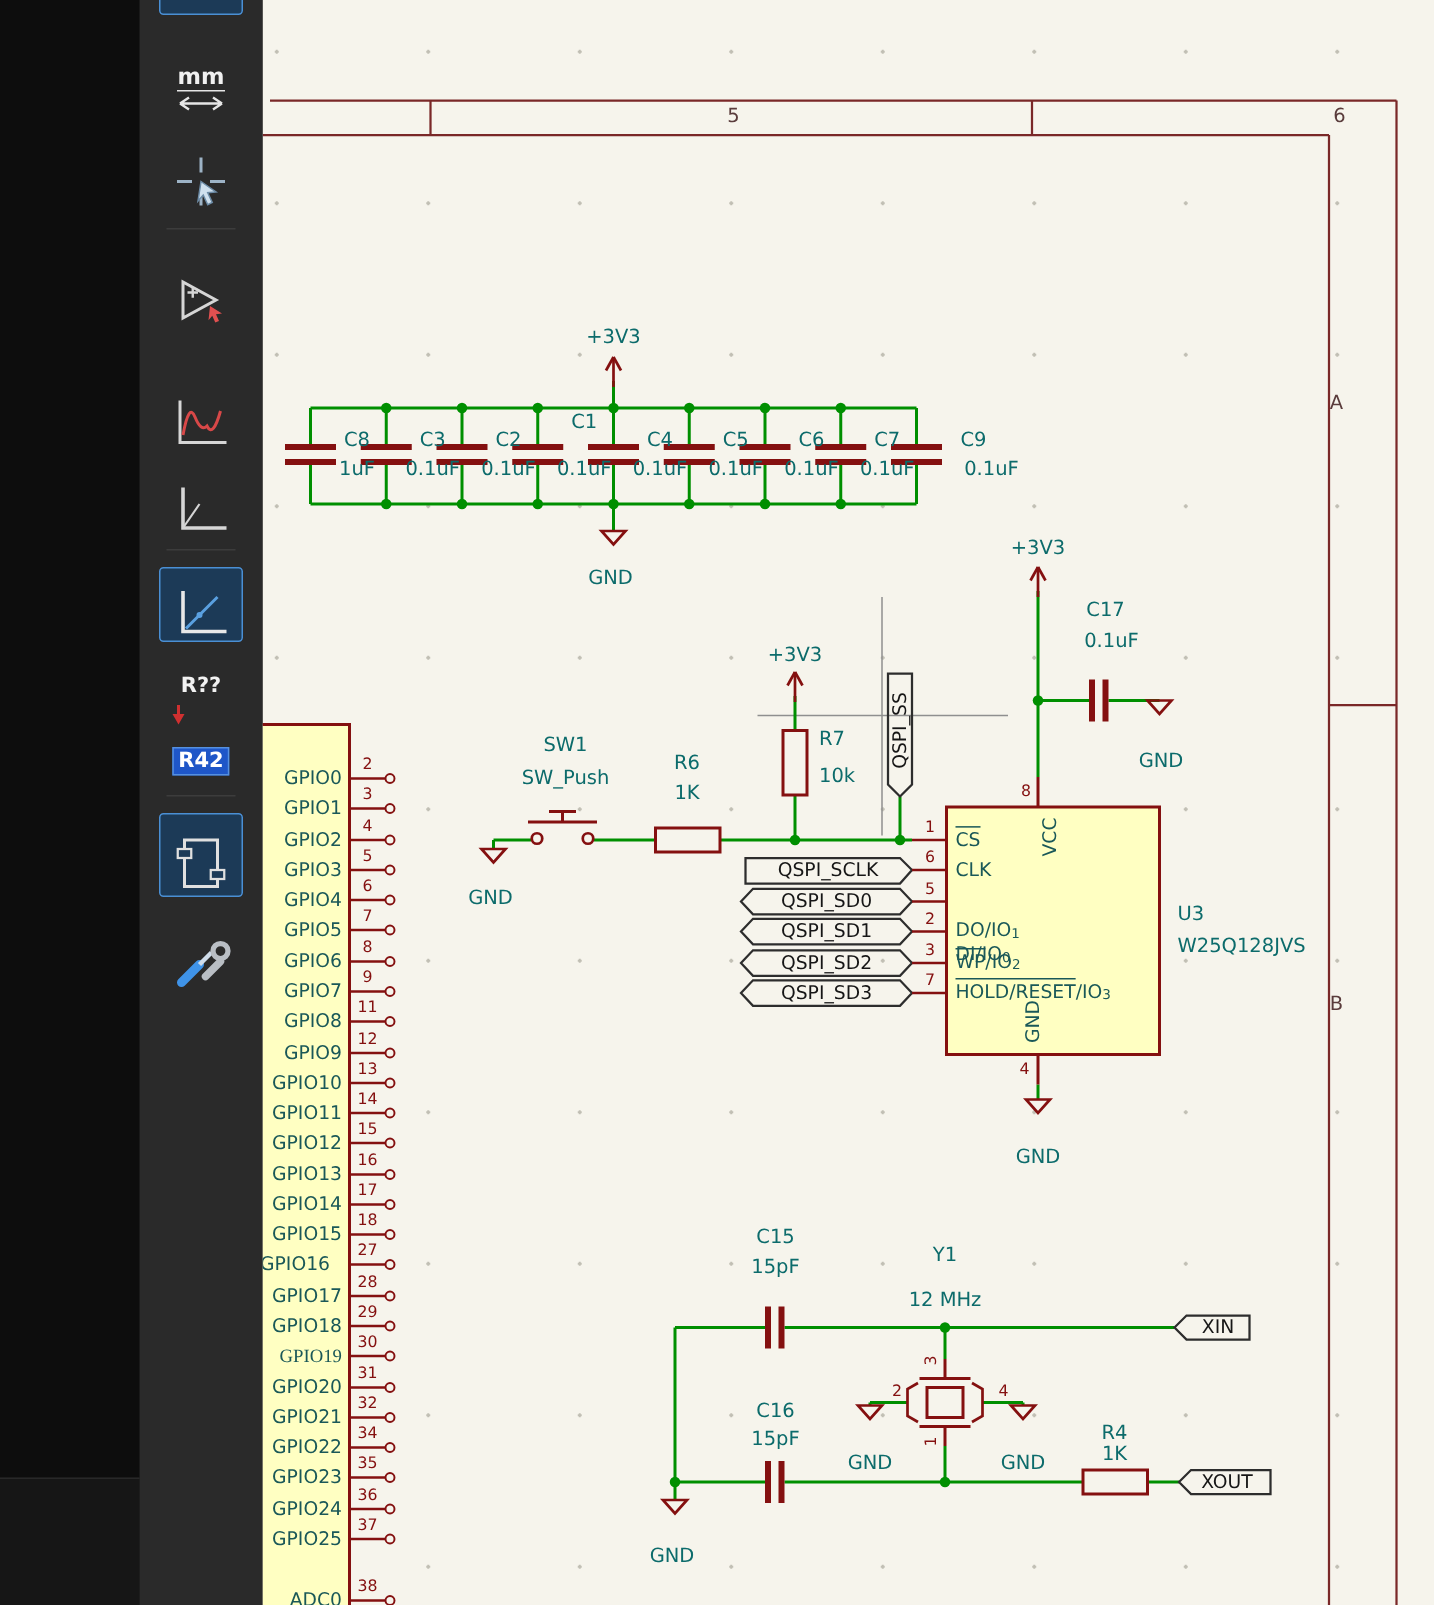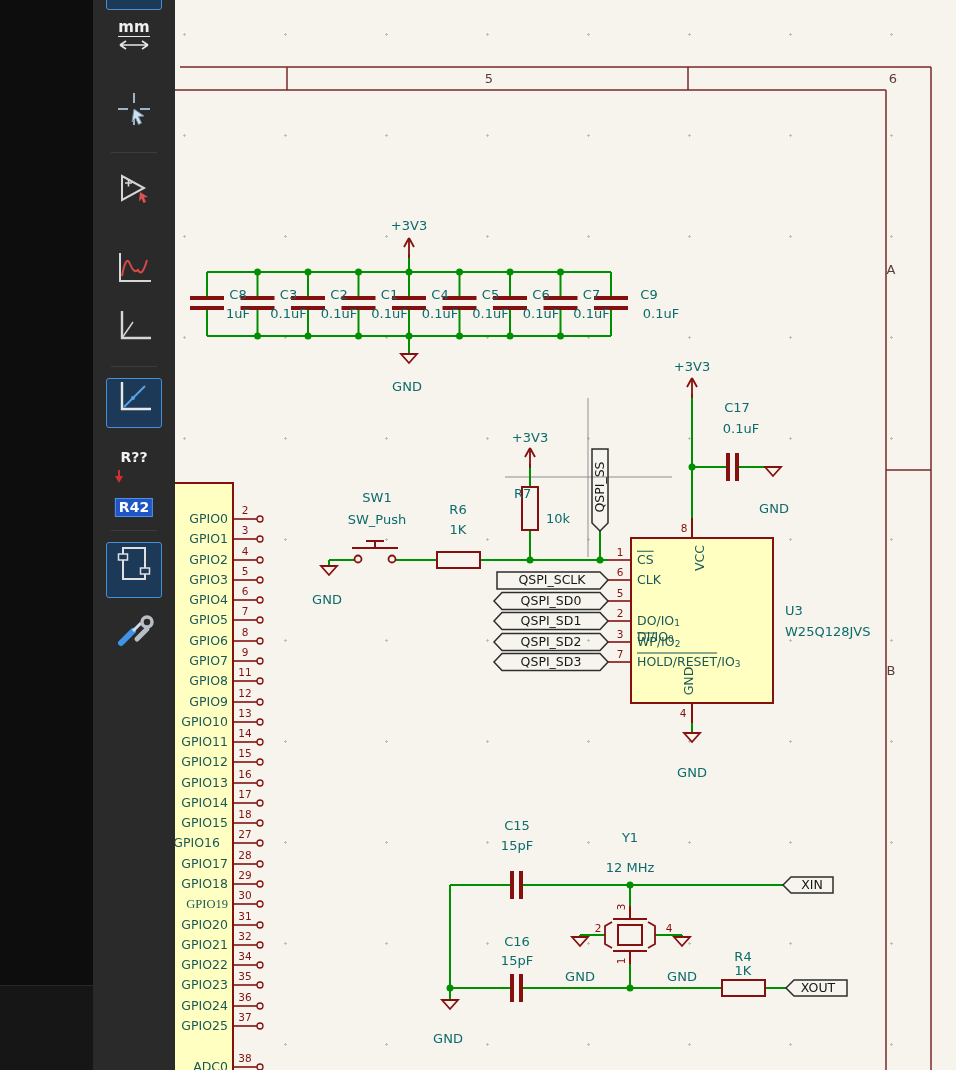--- a/index.html
+++ b/index.html
@@ -1,20 +1,20 @@
 <!DOCTYPE html>
 <html><head>
 <meta charset="utf-8">
 <style>
   html,body{margin:0;padding:0;background:#0b0b0b;font-family:"DejaVu Sans",sans-serif;}
   .screen{position:relative;width:956px;height:1070px;overflow:hidden;background:#0b0b0b;}
   .left-panel{position:absolute;left:0;top:0;width:93px;height:1070px;background:#0d0d0d;}
   .bottom-strip{position:absolute;left:0;top:985px;width:93px;height:85px;background:#161616;border-top:1px solid #282828;}
   .toolbar{position:absolute;left:93px;top:0;width:82px;height:1070px;background:#2a2a2a;}
-  .tb-btn{position:absolute;left:13px;width:56px;box-sizing:border-box;display:flex;align-items:flex-start;justify-content:center;border-radius:3px;}
+  .tb-btn{position:absolute;left:13px;width:56px;box-sizing:border-box;display:flex;align-items:flex-end;justify-content:center;border-radius:3px;}
   .tb-btn.sel{background:#1c3a57;border:1.5px solid #4a8fd4;}
   .tb-sep{position:absolute;left:18px;width:46px;height:1px;background:#3c3c3c;}
   .mmcol{display:flex;flex-direction:column;align-items:center;gap:3px;}
   .mmtext{color:#f0f0f0;font-size:15px;font-weight:bold;border-bottom:1.5px solid #e6e6e6;padding-bottom:1px;line-height:1;}
   .ann{height:74px;}
   .annTop{position:absolute;top:3px;left:0;width:100%;text-align:center;color:#f2f2f2;font-weight:bold;font-size:14px;}
   .annArrow{position:absolute;left:8px;top:24px;}
   .annBot{position:absolute;bottom:3px;left:50%;transform:translateX(-50%);background:#1e56c8;border:1px solid #5590e0;color:#fff;font-weight:bold;font-size:14px;padding:0 3px;line-height:1.25;}
   .canvas{position:absolute;left:175px;top:0;width:781px;height:1070px;background:#f6f4ec;overflow:hidden;
           background-image:radial-gradient(#c1bfb4 1.2px,transparent 1.4px);background-size:101px 101px;background-position:60px 85px;}
@@ -257,21 +257,21 @@
       <span class="t teal" style="left:774px;top:508px">GND</span>
       <span class="t teal" style="left:692px;top:772px">GND</span>
       <span class="t teal" style="left:580px;top:976px">GND</span>
       <span class="t teal" style="left:682px;top:976px">GND</span>
       <span class="t teal" style="left:448px;top:1038px">GND</span>
 
       <span class="t teal" style="left:377px;top:497px">SW1</span>
       <span class="t teal" style="left:377px;top:519px">SW_Push</span>
       <span class="t teal" style="left:458px;top:509px">R6</span>
       <span class="t teal" style="left:458px;top:529px">1K</span>
-      <span class="t tl teal" style="left:514px;top:493px">R7</span>
+      <span class="t tl teal" style="left:546px;top:493px">R7</span>
       <span class="t tl teal" style="left:546px;top:518px">10k</span>
       <span class="t teal" style="left:737px;top:407px">C17</span>
       <span class="t teal" style="left:741px;top:428px">0.1uF</span>
       <span class="t tl teal" style="left:785px;top:610px">U3</span>
       <span class="t tl teal" style="left:785px;top:631px">W25Q128JVS</span>
       <span class="t teal" style="left:517px;top:825px">C15</span>
       <span class="t teal" style="left:517px;top:845px">15pF</span>
       <span class="t teal" style="left:517px;top:941px">C16</span>
       <span class="t teal" style="left:517px;top:960px">15pF</span>
       <span class="t teal" style="left:630px;top:837px">Y1</span>
@@ -301,21 +301,21 @@
       <span class="t frameT" style="left:489px;top:78px">5</span>
       <span class="t frameT" style="left:893px;top:78px">6</span>
       <span class="t frameT" style="left:891px;top:269px">A</span>
       <span class="t frameT" style="left:891px;top:670px">B</span>
     <span class="t teal" style="left: 238px; top: 294px;">C8</span>
         <span class="t teal" style="left: 238px; top: 313px;">1uF</span>
         <span class="t teal" style="left: 288.5px; top: 294px;">C3</span>
         <span class="t teal" style="left: 288.5px; top: 313px;">0.1uF</span>
         <span class="t teal" style="left: 339px; top: 294px;">C2</span>
         <span class="t teal" style="left: 339px; top: 313px;">0.1uF</span>
-        <span class="t teal" style="left: 389.5px; top: 294px;">C1</span>
+        <span class="t teal" style="left: 389.5px; top: 282px;">C1</span>
         <span class="t teal" style="left: 389.5px; top: 313px;">0.1uF</span>
         <span class="t teal" style="left: 440px; top: 294px;">C4</span>
         <span class="t teal" style="left: 440px; top: 313px;">0.1uF</span>
         <span class="t teal" style="left: 490.5px; top: 294px;">C5</span>
         <span class="t teal" style="left: 490.5px; top: 313px;">0.1uF</span>
         <span class="t teal" style="left: 541px; top: 294px;">C6</span>
         <span class="t teal" style="left: 541px; top: 313px;">0.1uF</span>
         <span class="t teal" style="left: 591.5px; top: 294px;">C7</span>
         <span class="t teal" style="left: 591.5px; top: 313px;">0.1uF</span>
         <span class="t teal" style="left: 649px; top: 294px;">C9</span>

